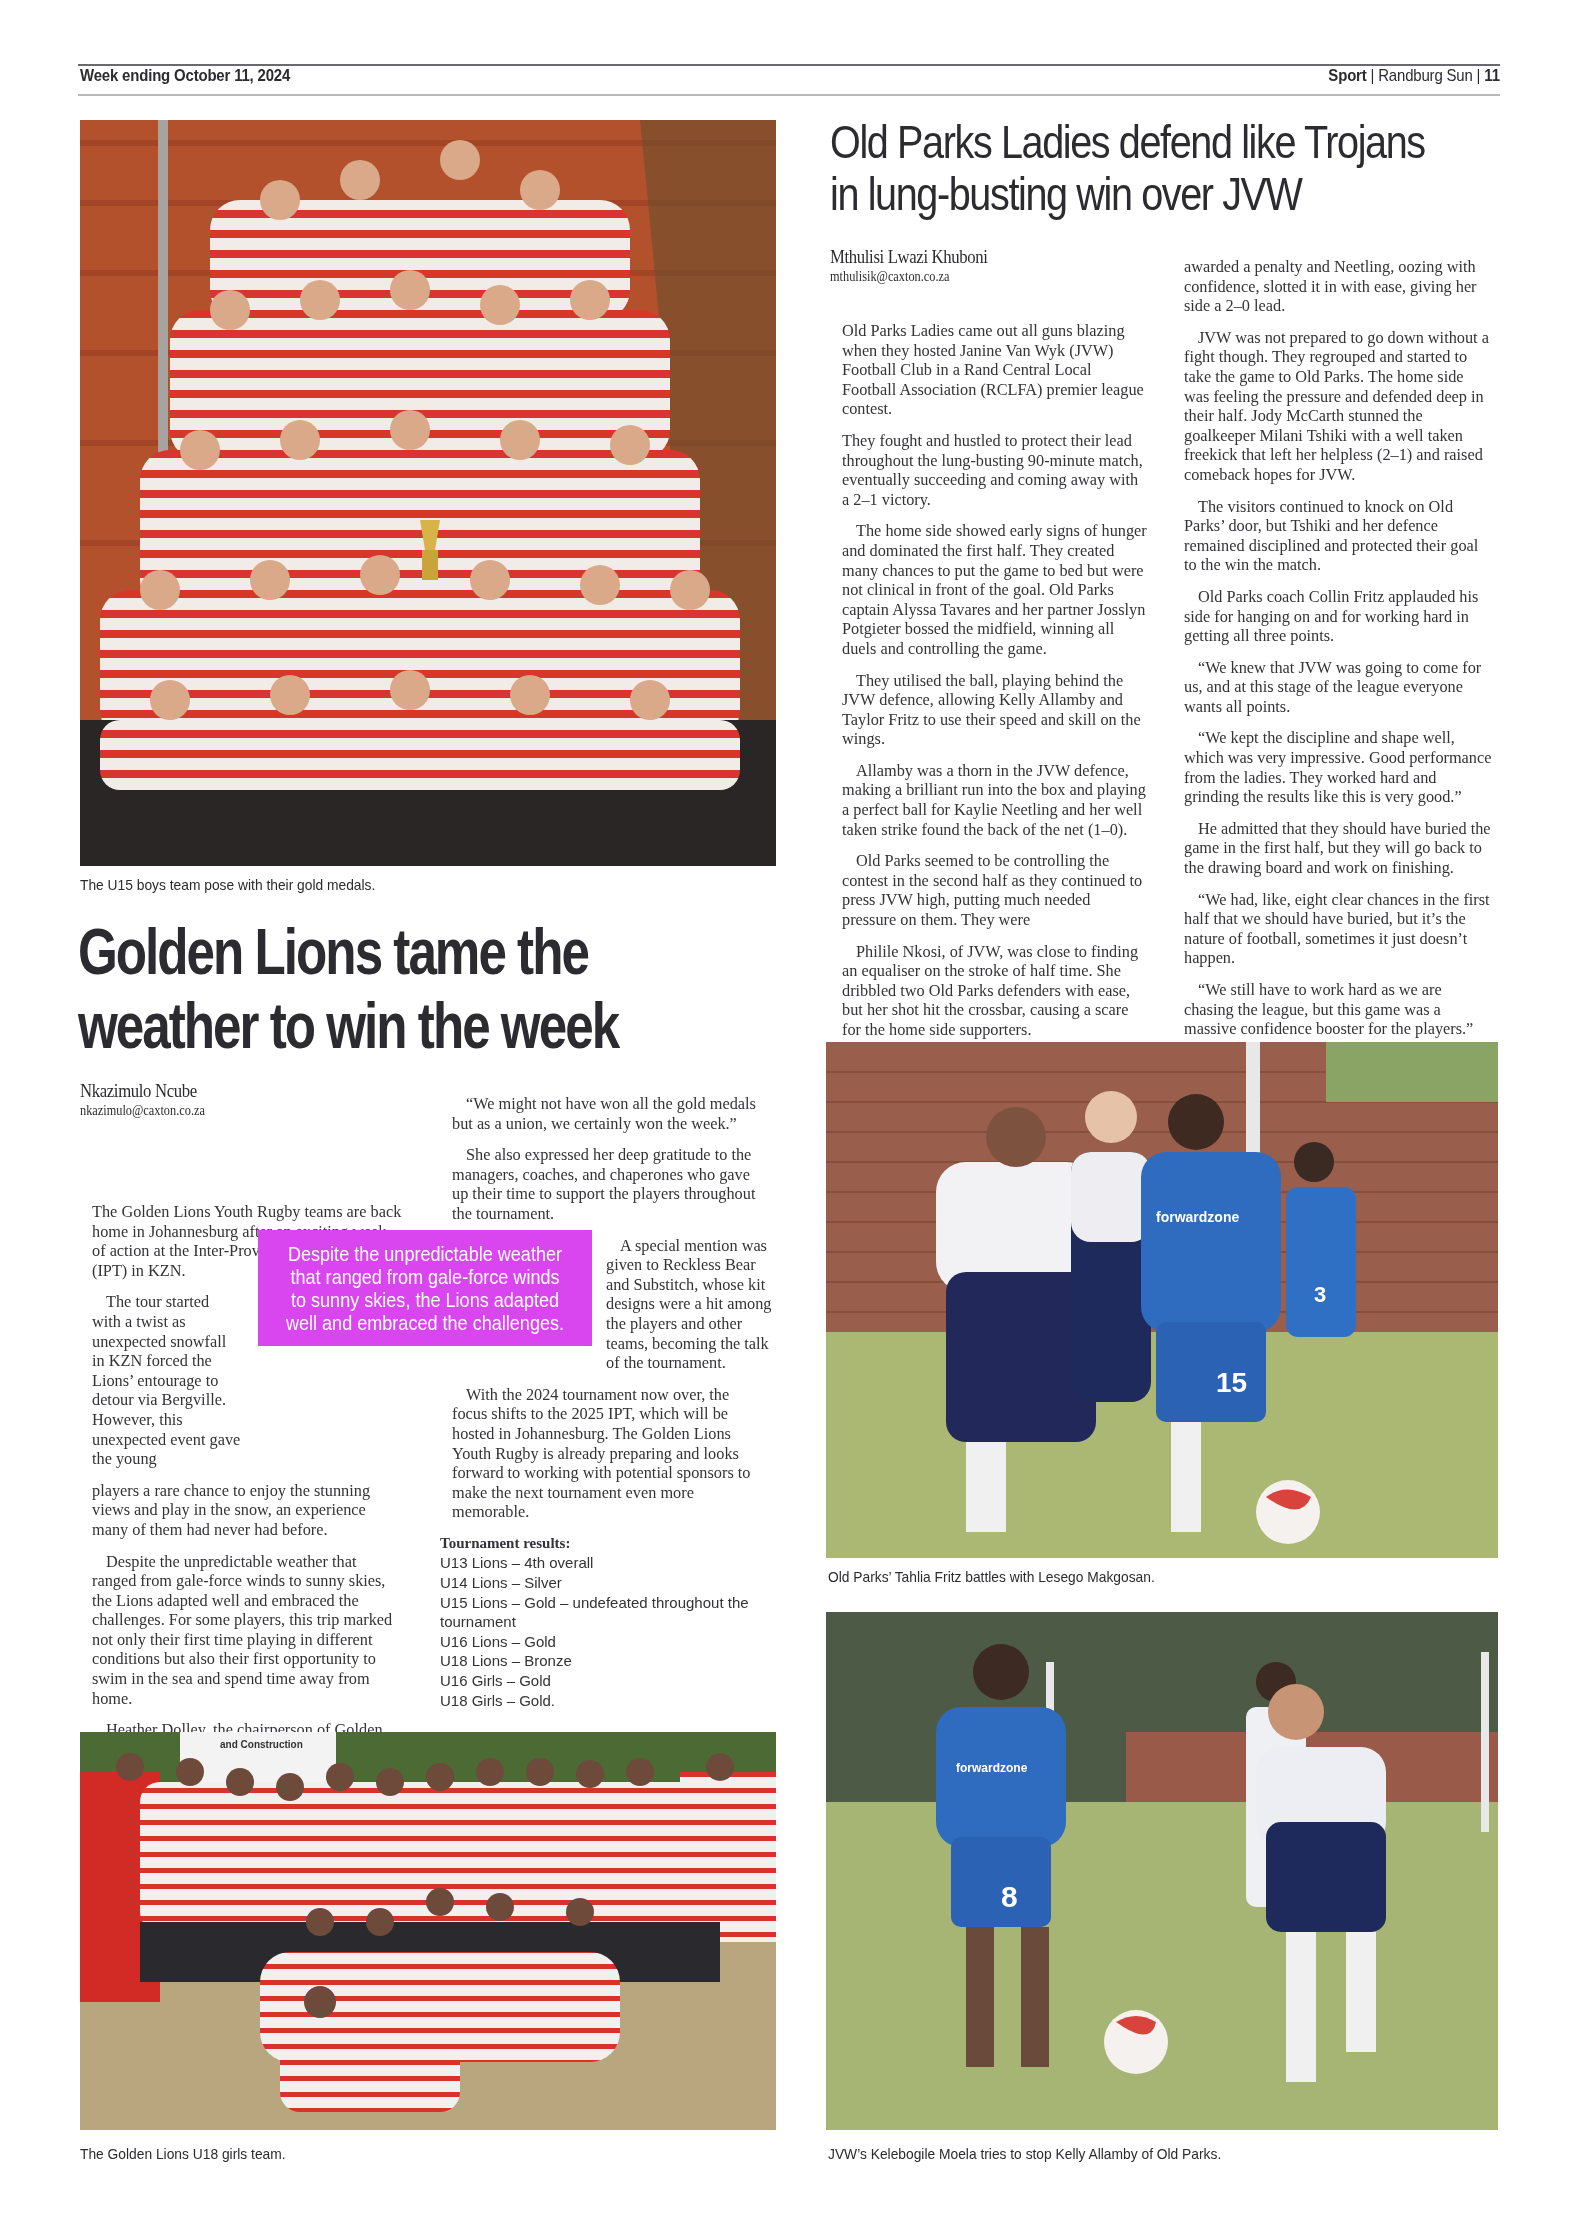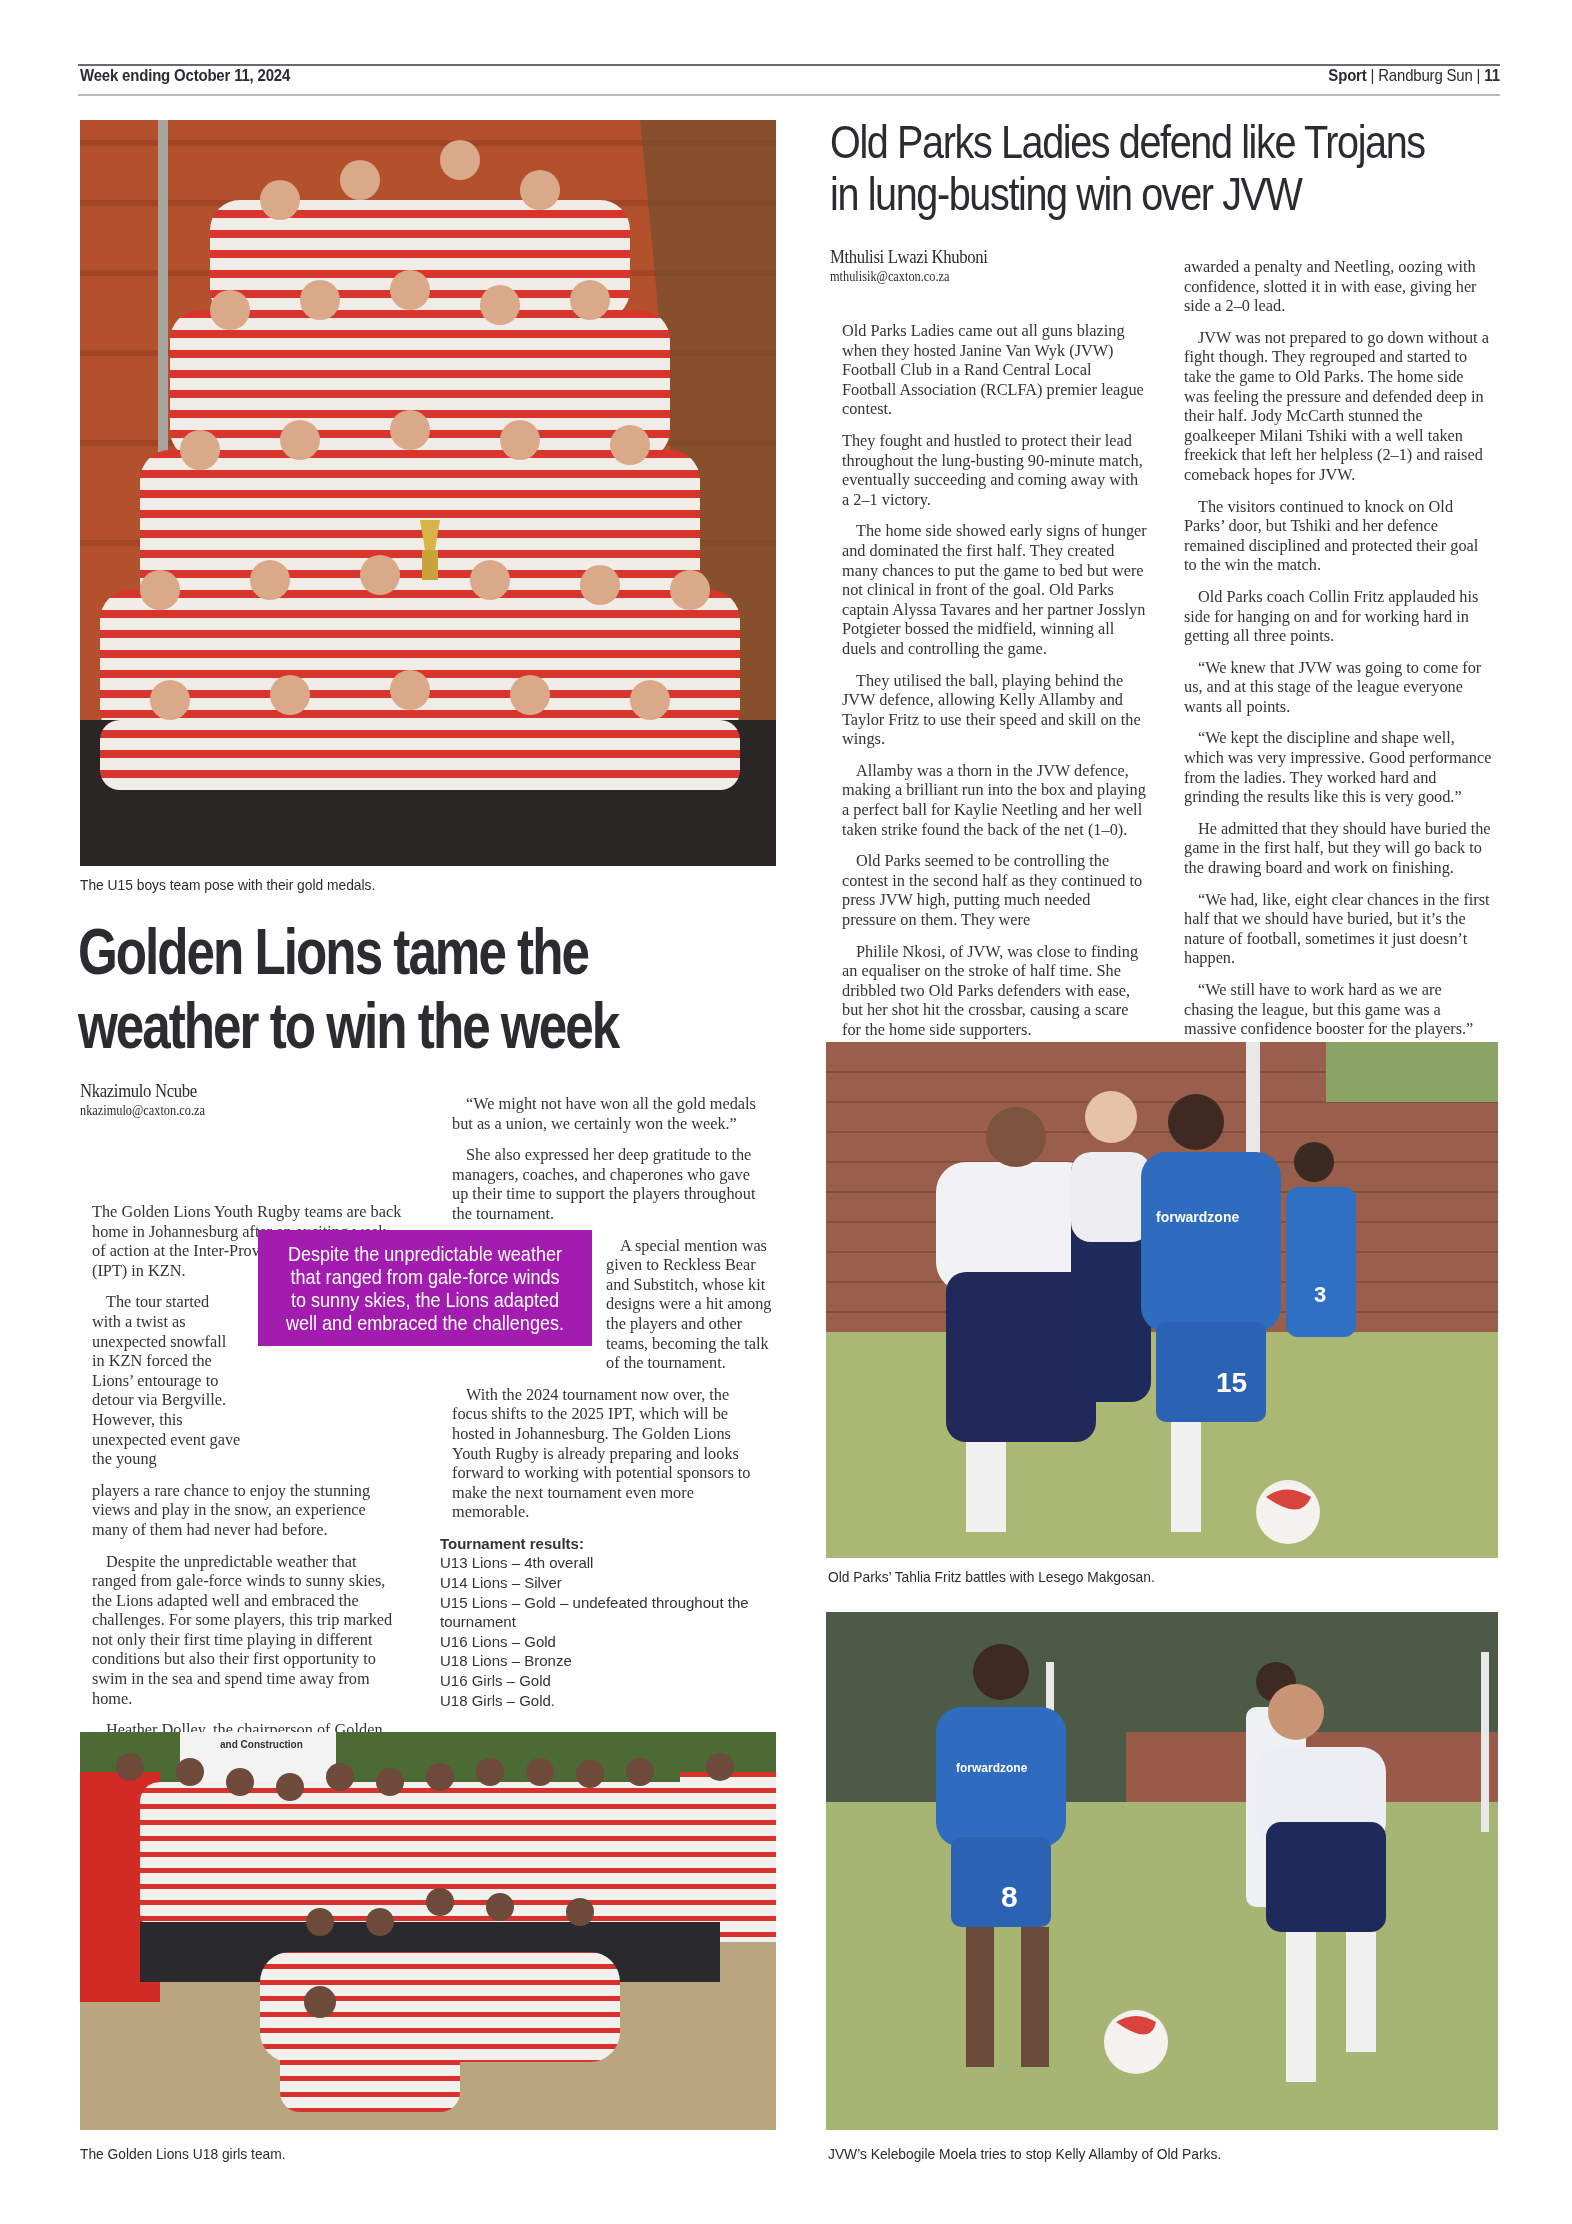--- a/index.html
+++ b/index.html
@@ -12,21 +12,21 @@
   .headline-light{position:absolute;font-family:"Liberation Sans",sans-serif;font-weight:normal;font-size:46px;line-height:52px;color:#2b2b30;letter-spacing:-1.6px;transform:scaleX(0.86);transform-origin:left top;white-space:nowrap;}
   .headline-bold{position:absolute;font-family:"Liberation Sans",sans-serif;font-weight:bold;font-size:64px;line-height:72px;color:#2b2b30;letter-spacing:-2.5px;transform:scaleX(0.80);transform-origin:left top;white-space:nowrap;}
   .byline{position:absolute;font-family:Liberation Serif, serif;}
   .byline .name{font-size:19px;line-height:22px;letter-spacing:-0.4px;display:block;transform:scaleX(0.88);transform-origin:left;}
   .byline .email{font-size:14px;line-height:17px;display:block;transform:scaleX(0.88);transform-origin:left;}
   .col{position:absolute;font-family:"Liberation Serif",serif;font-size:16.3px;line-height:19.6px;color:#333338;}
   .col p{margin:12px;text-indent:0;}
   .col p.ind{text-indent:14px;}
   .col .sans{font-family:"Liberation Sans",sans-serif;font-size:15px;line-height:19.6px;}
   .col .sans b{font-weight:bold;}
-  .pullquote{position:absolute;background:#a21caf;color:#fff;font-family:"Liberation Sans",sans-serif;font-size:21px;line-height:23px;text-align:center;padding:12px 0;}
+  .pullquote{position:absolute;background:#d946ef;color:#fff;font-family:"Liberation Sans",sans-serif;font-size:21px;line-height:23px;text-align:center;padding:12px 0;}
   .pullquote span{display:block;transform:scaleX(0.86);transform-origin:center;white-space:nowrap;}
 </style>
 </head>
 <body>
 
 <div class="rule" style="top:64px;height:2px;"></div>
 <div class="folio" style="left:80px;transform:scaleX(0.88);transform-origin:left;">
   <span>Week ending October 11, 2024</span>
 </div>
 <div class="folio" style="right:72px;transform:scaleX(0.88);transform-origin:right;">
@@ -116,21 +116,21 @@
   <p class="ind">Despite the unpredictable weather that ranged from gale-force winds to sunny skies, the Lions adapted well and embraced the challenges. For some players, this trip marked not only their first time playing in different conditions but also their first opportunity to swim in the sea and spend time away from home.</p>
   <p class="ind">Heather Dolley, the chairperson of Golden Lions Youth Rugby, shared her pride in the team’s performance. “These 176 players came together and showed everyone what it means to play in a Lions jersey.</p>
 </div>
 
 <div class="col" style="left:440px;top:1082px;width:336px;">
   <p class="ind">“We might not have won all the gold medals but as a union, we certainly won the week.”</p>
   <p class="ind">She also expressed her deep gratitude to the managers, coaches, and chaperones who gave up their time to support the players throughout the tournament.</p>
   <p class="ind" style="margin-left:166px;width:170px;">A special mention was given to Reckless Bear and Substitch, whose kit designs were a hit among the players and other teams, becoming the talk of the tournament.</p>
   <p class="ind">With the 2024 tournament now over, the focus shifts to the 2025 IPT, which will be hosted in Johannesburg. The Golden Lions Youth Rugby is already preparing and looks forward to working with potential sponsors to make the next tournament even more memorable.</p>
   <div class="sans">
-    <b style="display:block;">Tournament results:</b>
+    <b style="display:block;font-family:Liberation Serif, serif;">Tournament results:</b>
     <div>U13 Lions – 4th overall</div>
     <div>U14 Lions – Silver</div>
     <div>U15 Lions – Gold – undefeated throughout the tournament</div>
     <div>U16 Lions – Gold</div>
     <div>U18 Lions – Bronze</div>
     <div>U16 Girls – Gold</div>
     <div>U18 Girls – Gold.</div>
   </div>
 </div>
 

